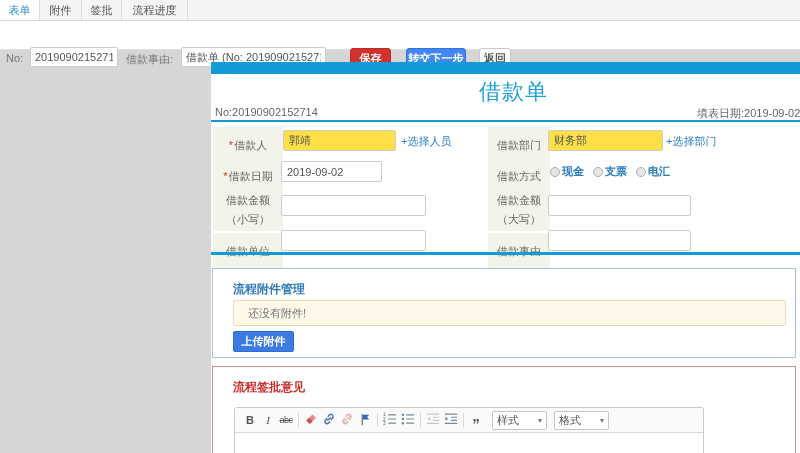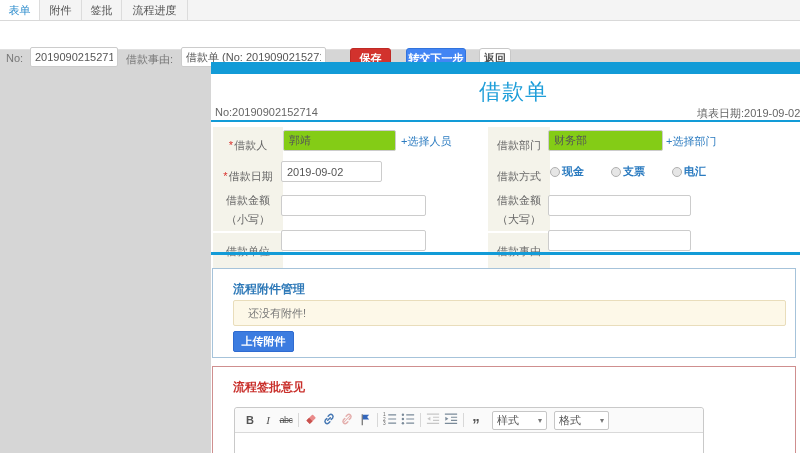--- a/index.html
+++ b/index.html
@@ -37,23 +37,23 @@
   .hr1 { position:absolute; left:0; top:58px; width:100%; height:2px; background:#129bd7; }
   .hr2 { position:absolute; left:0; top:190px; width:100%; height:3px; background:#129bd7; }
 
   
   .lbl { position:absolute; background:#f4f3ea; font-size:11px; color:#666; box-sizing:border-box;
          display:flex; align-items:center; justify-content:center; text-align:center;
          padding:18px 3px; line-height:1.7; }
   .req { color:#d9302c; margin-right:1px; }
   .fi { position:absolute; box-sizing:border-box; height:21px; border:1px solid #ccc; border-radius:2px;
         font-size:11px; padding:0 5px; color:#555; background:#fff; font-family:inherit; }
-  .fi.ro { background:#84cc16; }
+  .fi.ro { background:#fde047; }
   .flnk { position:absolute; font-size:11px; color:#2b7bc0; text-decoration:none; cursor:pointer; }
-  .radio-group { position:absolute; display:flex; gap:27px; align-items:center;
+  .radio-group { position:absolute; display:flex; gap:9px; align-items:center;
                  font-size:11px; color:#2b7bc0; font-weight:bold;justify-content:flex-end; }
   .radio-opt { display:flex; align-items:center; cursor:pointer; }
   .rdot { width:10px; height:10px; border-radius:50%; background:#e6e6e6; border:1px solid #b0b0b0;
           margin-right:2px; box-sizing:border-box; }
 
   
   .secbox { position:absolute; left:1px; box-sizing:border-box; background:#fff; }
   .attach  { top:206px; width:584px; height:90px; border:1px solid #a6c3da; }
   .approve { top:304px; width:584px; height:210px; border:1px solid #cf8f8f; }
   .sechead { position:absolute; left:20px; top:12px; font-size:12px; font-weight:bold; }

